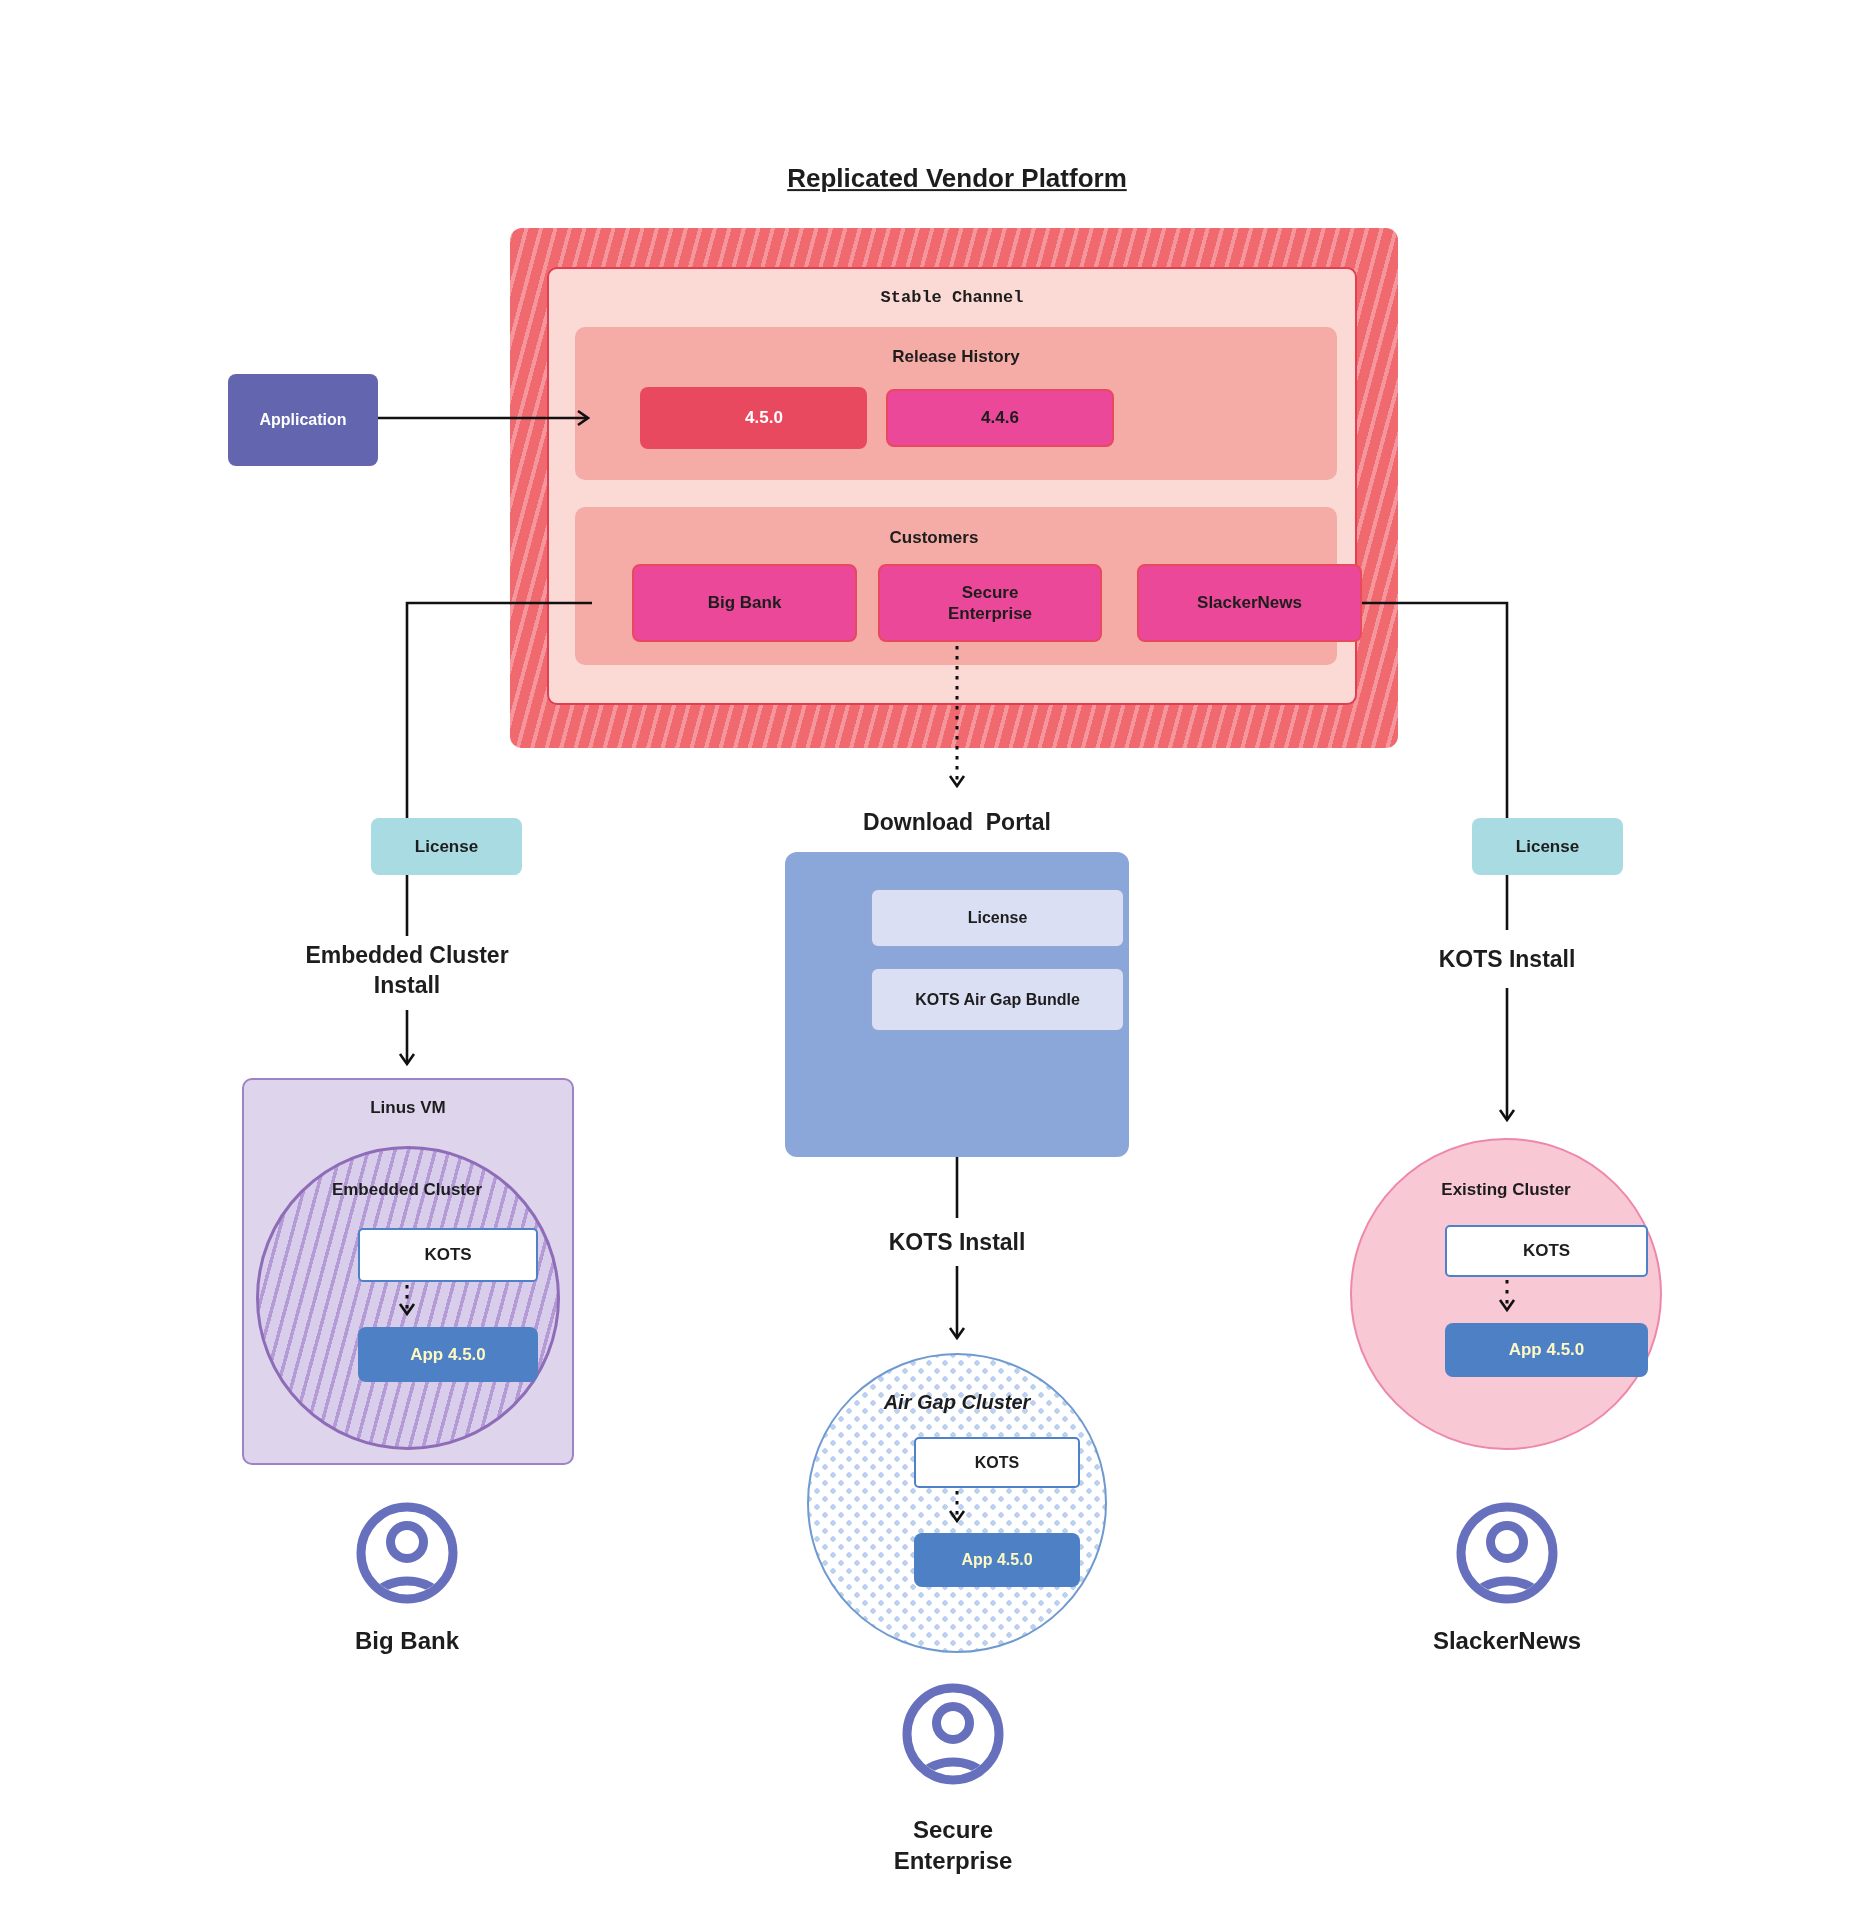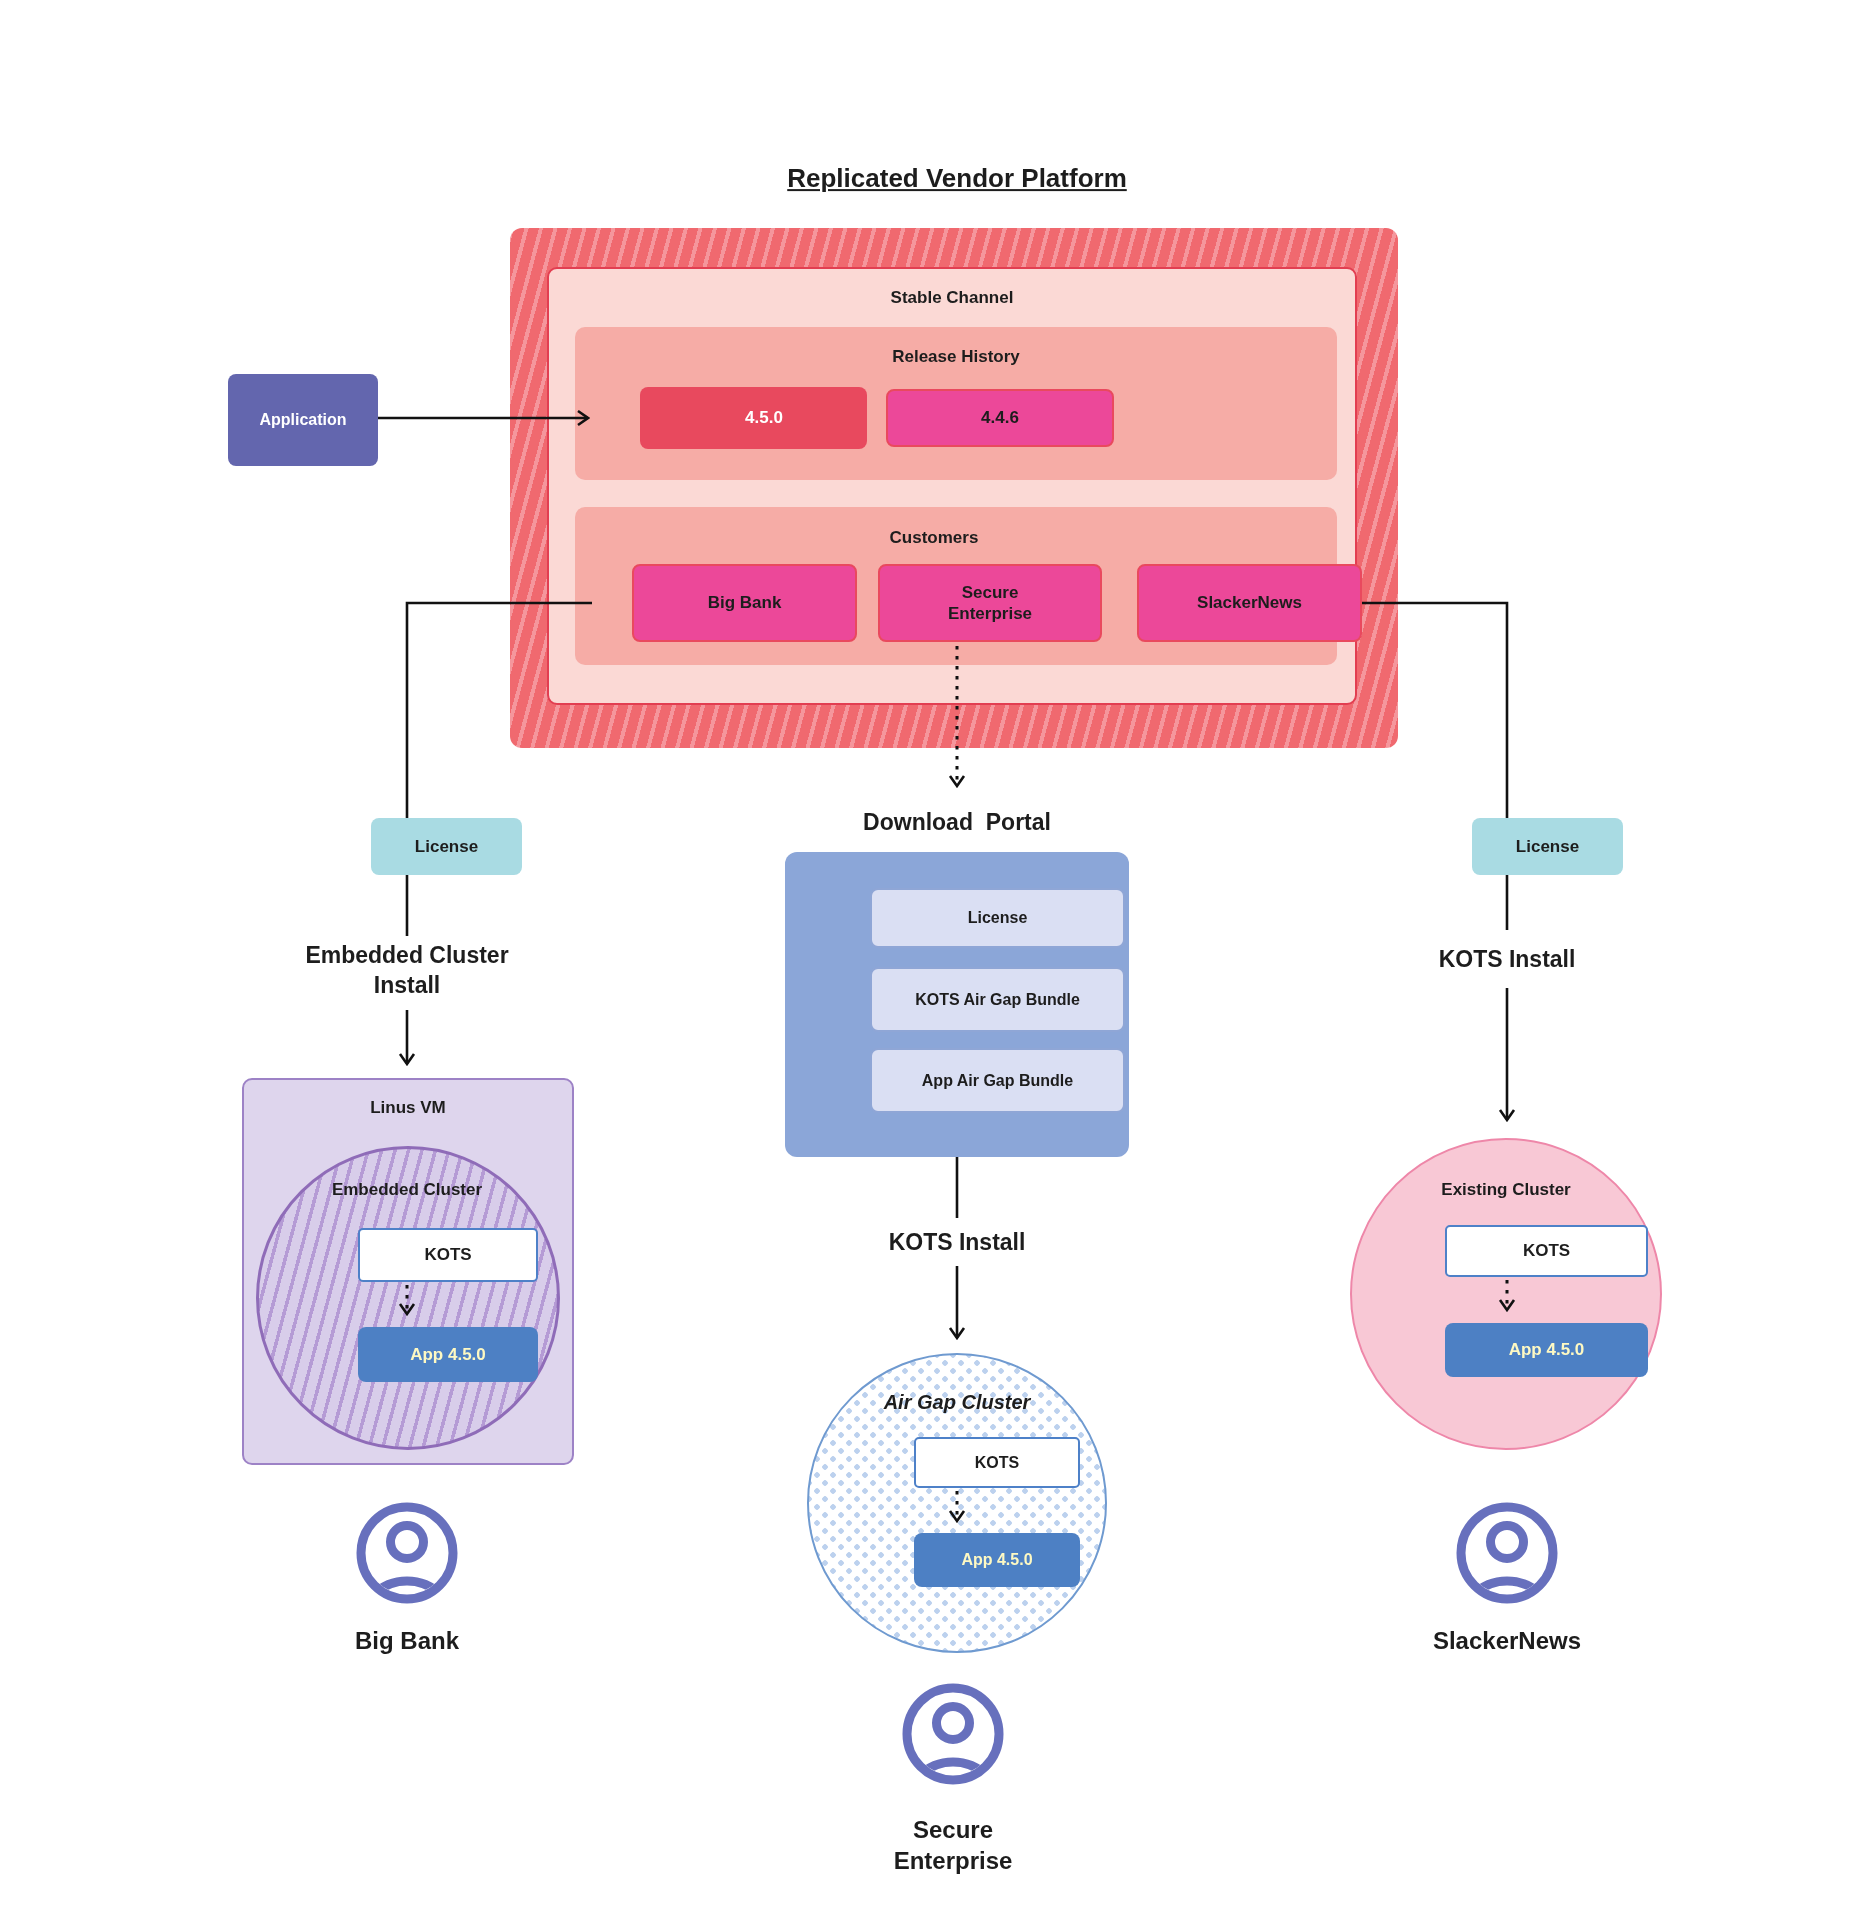--- a/index.html
+++ b/index.html
@@ -78,21 +78,21 @@
     <path d="M1322,603 L1507,603 L1507,930" stroke="#111" stroke-width="2.6" fill="none"></path>
     <path d="M1507,988 V1120" stroke="#111" stroke-width="2.6" fill="none" marker-end="url(#arrow)"></path>
 
     <path d="M407,1285 V1314" stroke="#111" stroke-width="3" stroke-dasharray="3.5 6.5" fill="none" marker-end="url(#arrow)"></path>
     <path d="M957,1491 V1521" stroke="#111" stroke-width="3" stroke-dasharray="3.5 6.5" fill="none" marker-end="url(#arrow)"></path>
     <path d="M1507,1280 V1310" stroke="#111" stroke-width="3" stroke-dasharray="3.5 6.5" fill="none" marker-end="url(#arrow)"></path>
   </svg>
 
   <div class="clabel title z3" style="left:957px;top:179px;text-decoration:underline;">Replicated Vendor Platform</div>
 
-  <div class="clabel z3" style="left:952px;top:298px;">Stable Channel</div>
+  <div class="clabel z3" style="left:952px;top:298px;font-family:Liberation Mono, monospace;">Stable Channel</div>
   <div class="clabel z3" style="left:956px;top:357px;">Release History</div>
   <div class="clabel z3" style="left:934px;top:538px;">Customers</div>
 
   <div class="box crimson z3" style="left:600px;top:387px;width:227px;height:62px;padding-left:21px;">4.5.0</div>
   <div class="box white-red z3" style="left:846px;top:389px;width:228px;height:58px;">4.4.6</div>
 
   <div class="box white-red z3" style="left:592px;top:564px;width:225px;height:78px;">Big Bank</div>
   <div class="box white-red preline z3" style="left:838px;top:564px;width:224px;height:78px;">Secure
 Enterprise</div>
   <div class="box white-red z3" style="left:1097px;top:564px;width:225px;height:78px;">SlackerNews</div>
@@ -103,21 +103,20 @@
   <div class="clabel lbl-lg preline z3" style="left:407px;top:971px;">Embedded Cluster
 Install</div>
   <div class="clabel z3" style="left:408px;top:1108px;">Linus VM</div>
   <div class="clabel z3" style="left:407px;top:1190px;">Embedded Cluster</div>
   <div class="box kots z3" style="left:318px;top:1228px;width:180px;height:54px;">KOTS</div>
   <div class="box app z3" style="left:318px;top:1327px;width:180px;height:55px;">App 4.5.0</div>
 
   <div class="clabel lbl-lg prewrap z3" style="left:957px;top:823px;">Download  Portal</div>
   <div class="box portal-item z3" style="left:830px;top:888px;width:255px;height:60px;">License</div>
   <div class="box portal-item z3" style="left:830px;top:967px;width:255px;height:65px;">KOTS Air Gap Bundle</div>
-  <div class="box portal-item z3" style="left:830px;top:1048px;width:255px;height:65px;">App Air Gap Bundle</div>
   <div class="clabel lbl-lg z3" style="left:957px;top:1243px;">KOTS Install</div>
   <div class="clabel z3" style="left:957px;top:1402px;font-size:20px;font-style:italic;">Air Gap Cluster</div>
   <div class="box kots z3" style="left:874px;top:1437px;width:166px;height:51px;font-size:16px;">KOTS</div>
   <div class="box app z3" style="left:874px;top:1533px;width:166px;height:54px;font-size:16px;">App 4.5.0</div>
 
   <div class="box teal z3" style="left:1432px;top:818px;width:151px;height:57px;">License</div>
   <div class="clabel lbl-lg z3" style="left:1507px;top:960px;">KOTS Install</div>
   <div class="clabel z3" style="left:1506px;top:1190px;">Existing Cluster</div>
   <div class="box kots z3" style="left:1405px;top:1225px;width:203px;height:52px;">KOTS</div>
   <div class="box app z3" style="left:1405px;top:1323px;width:203px;height:54px;">App 4.5.0</div>

